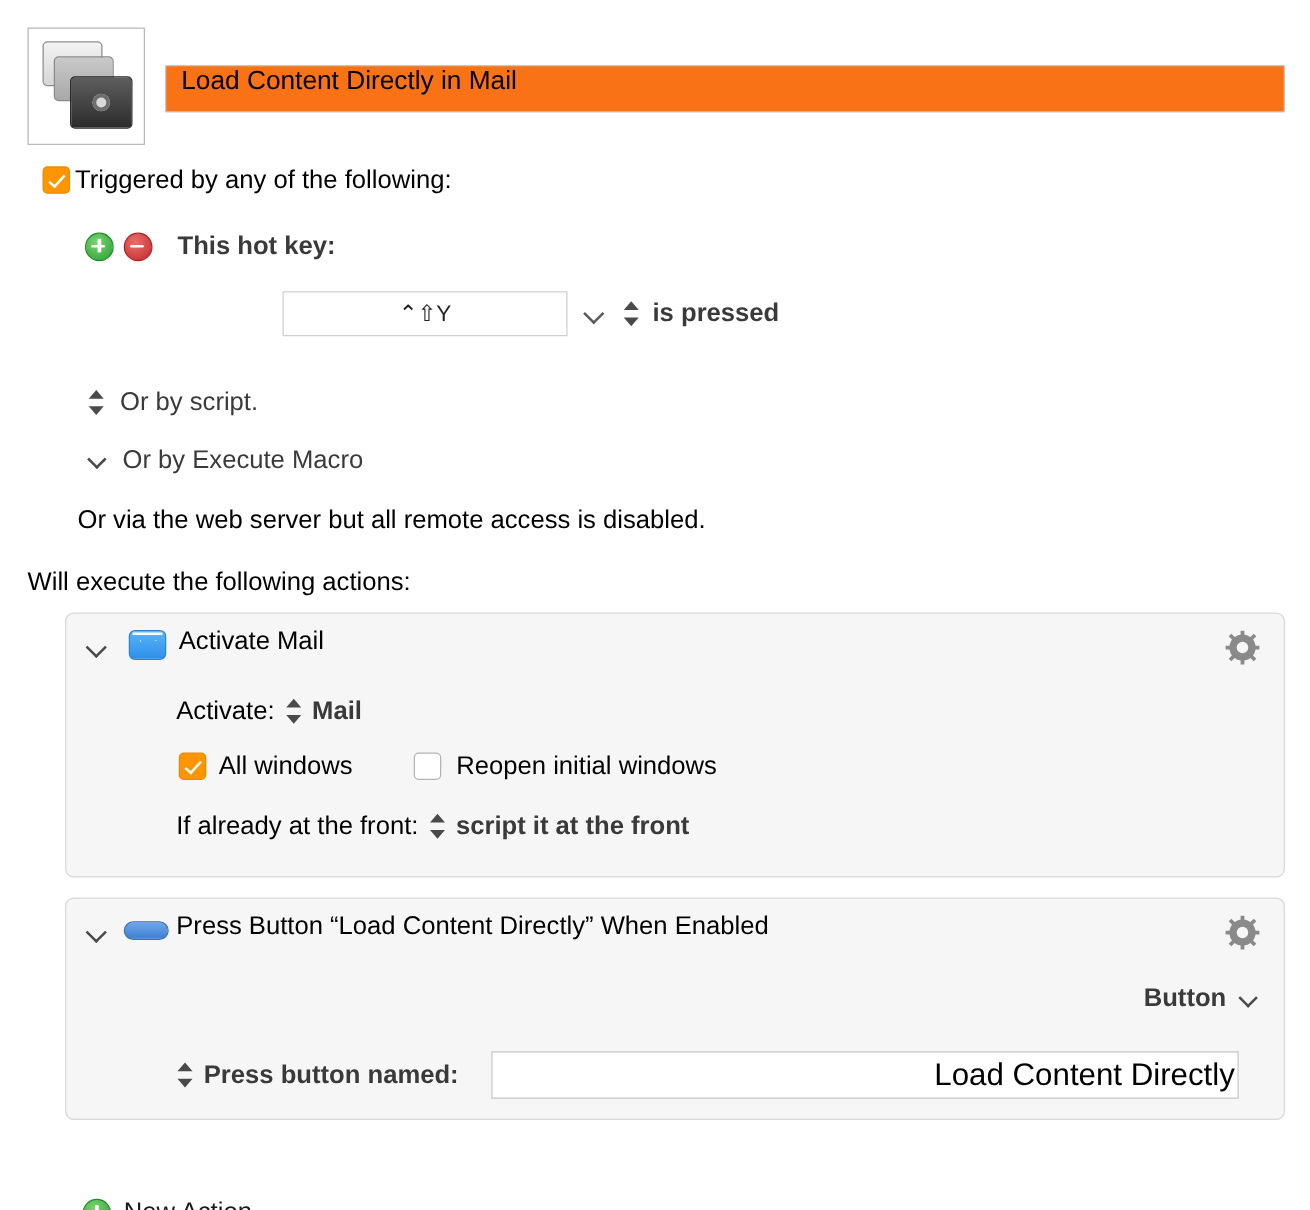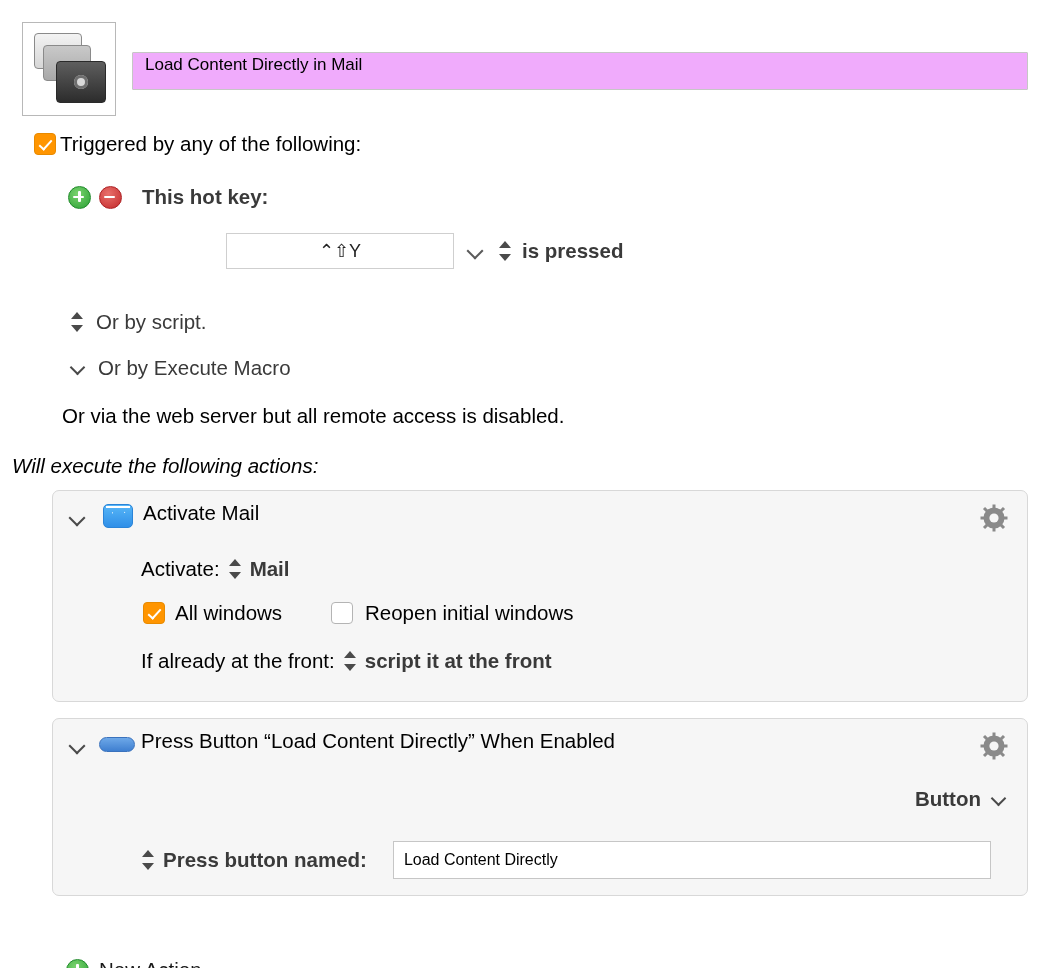--- a/index.html
+++ b/index.html
@@ -67,23 +67,23 @@
     box-shadow: inset 0 0 0 3px #6e6e6e;
   }
 
   .macro-name-field {
     position: absolute;
     left: 110px;
     top: 30px;
     width: 896px;
     height: 38px;
     border: 1px solid #c6c6c6;
-    background: #f0abfc;
-    box-sizing: border-box;
-    font-size: 17px;
+    background: #f97316;
+    box-sizing: border-box;
+    font-size: 21px;
     line-height: 36px;
     padding: 0 0 12px 12px;
     color: #000000;
     font-family: "Liberation Sans", sans-serif;
     border-radius: 1px;
     outline: none;
   }
 
   
   .trigger-check-row {
@@ -281,25 +281,24 @@
   }
   .web-server-text {
     position: absolute;
     left: 62px;
     top: 404px;
     font-size: 20.5px;
     color: #000000;
   }
   .will-execute-text {
     position: absolute;
-    left: 12px;
+    left: 22px;
     top: 454px;
     font-size: 20.5px;
     color: #000000;
-    font-style: italic;
   }
 
   
   .action-box {
     position: absolute;
     left: 52px;
     width: 976px;
     background: #f6f6f6;
     border: 1px solid #d8d8d8;
     border-radius: 7px;
@@ -459,26 +458,27 @@
     align-items: center;
     gap: 8px;
   }
   .press-field {
     margin-left: 18px;
     width: 598px;
     height: 38px;
     border: 1px solid #c6c6c6;
     background: #ffffff;
     box-sizing: border-box;
-    font-size: 16px;
+    font-size: 25px;
     line-height: 36px;
     padding-left: 10px;
     color: #000000;
     font-family: "Liberation Sans", sans-serif;
     outline: none;
+    text-align: right;
   }
 
   .new-action-row {
     position: absolute;
     left: 66px;
     top: 958px;
     display: flex;
     align-items: center;
     gap: 10px;
   }

